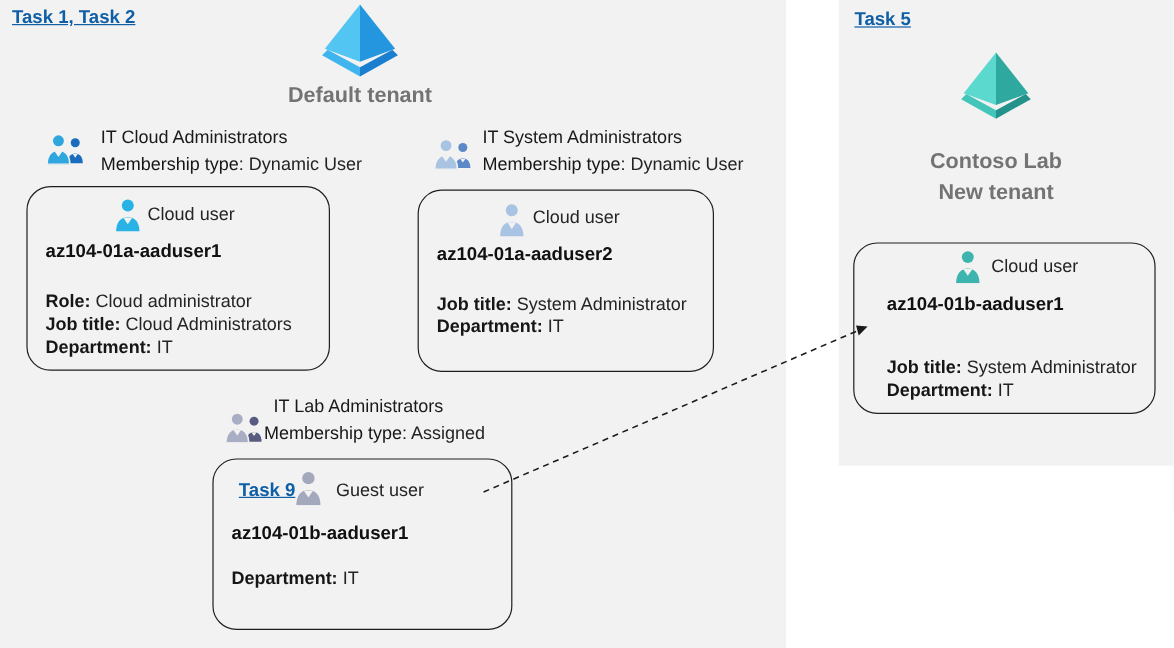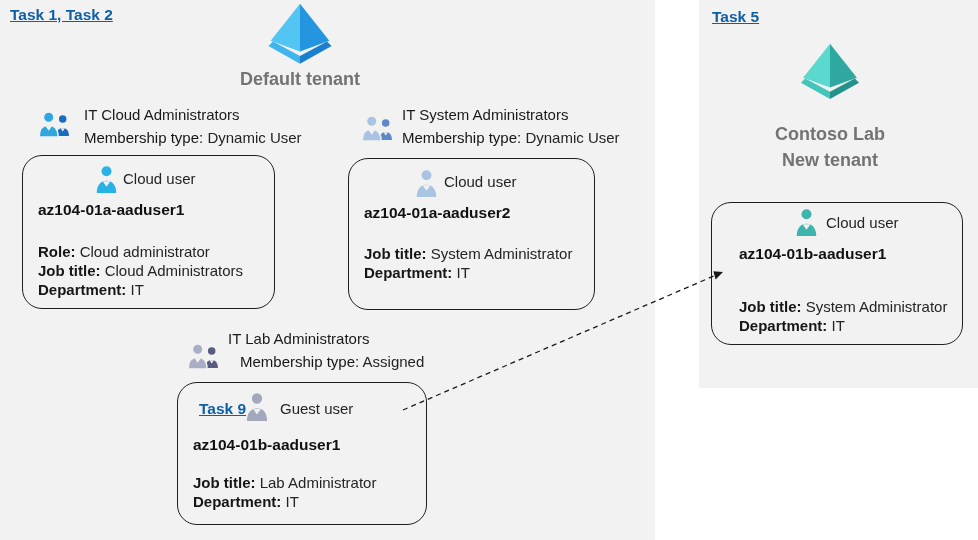--- a/index.html
+++ b/index.html
@@ -134,34 +134,33 @@
     <div class="fields" style="left:15px;top:85px">
       <div><b>Job title:</b> <span>System Administrator</span></div>
       <div><b>Department:</b> <span>IT</span></div>
     </div>
   </div>
 
   <svg class="ic" style="left:187px;top:342px;--c1:#a9aec4;--c2:#575c80" width="33" height="27" viewBox="0 0 34 28">
       <use href="#sym-group"></use>
     </svg>
   <div class="grp-title" style="left:228px;top:330px">IT Lab Administrators</div>
-  <div class="member" style="left:240px;top:353px">
+  <div class="member" style="left:220px;top:353px">
     <b>Membership type:</b>
     <span>Assigned</span>
   </div>
 
   <div class="card" style="left:177px;top:382px;width:248px;height:141px">
     <div class="tasklbl" style="left:21px;top:17px">Task 9</div>
     <svg class="ic" style="left:66px;top:8px;--c1:#a3a8bd" width="26" height="30" viewBox="0 0 24 28">
         <use href="#sym-user"></use>
       </svg>
     <div class="type-label" style="left:102px;top:17px">Guest user</div>
     <div class="card-name" style="left:15px;top:53px">az104-01b-aaduser1</div>
     <div class="fields" style="left:15px;top:90px">
-      <div><b>Job title:</b> <span>Lab Administrator</span></div>
       <div><b>Department:</b> <span>IT</span></div>
     </div>
   </div>
 </div>
 
 <div class="panel right-panel">
 
   <div class="tasklbl" style="left:13px;top:8px">Task 5</div>
 
   <svg class="ic" style="left:97px;top:42px;--f1:#5cd9cf;--f2:#2fa9a0;--b1:#44c5ba;--b2:#23928a" width="68" height="60" viewBox="0 0 96 84">

